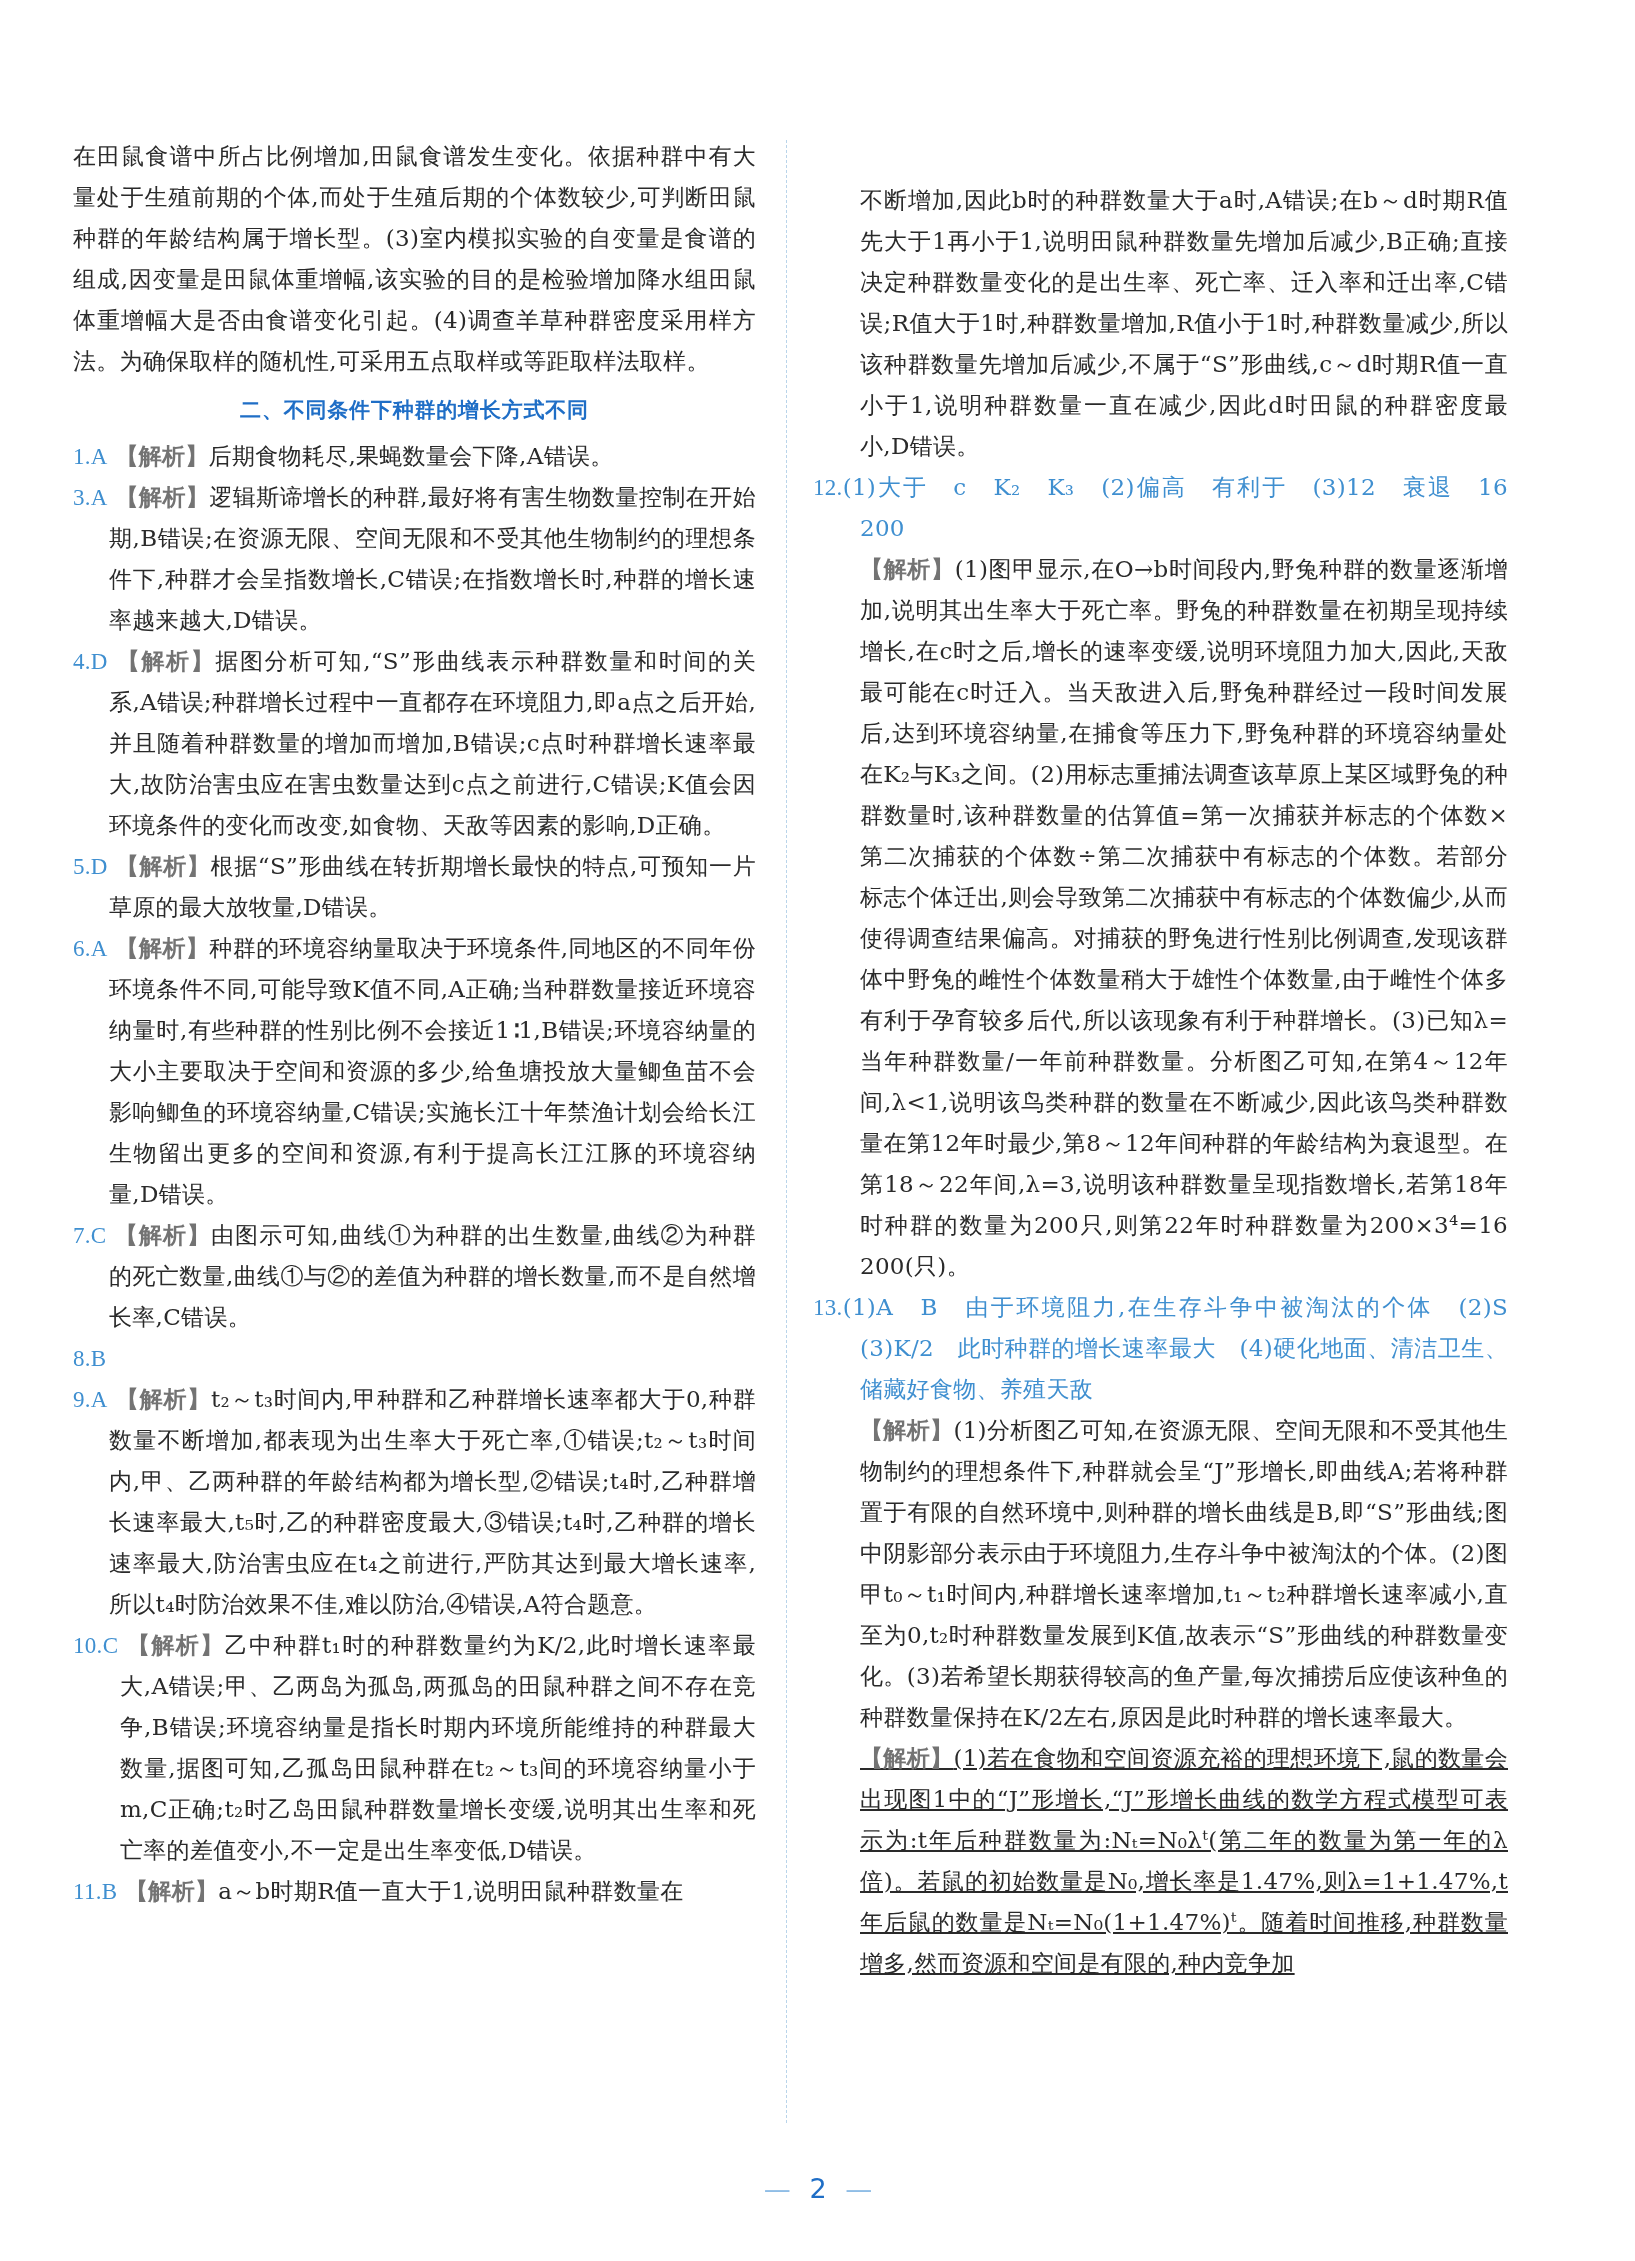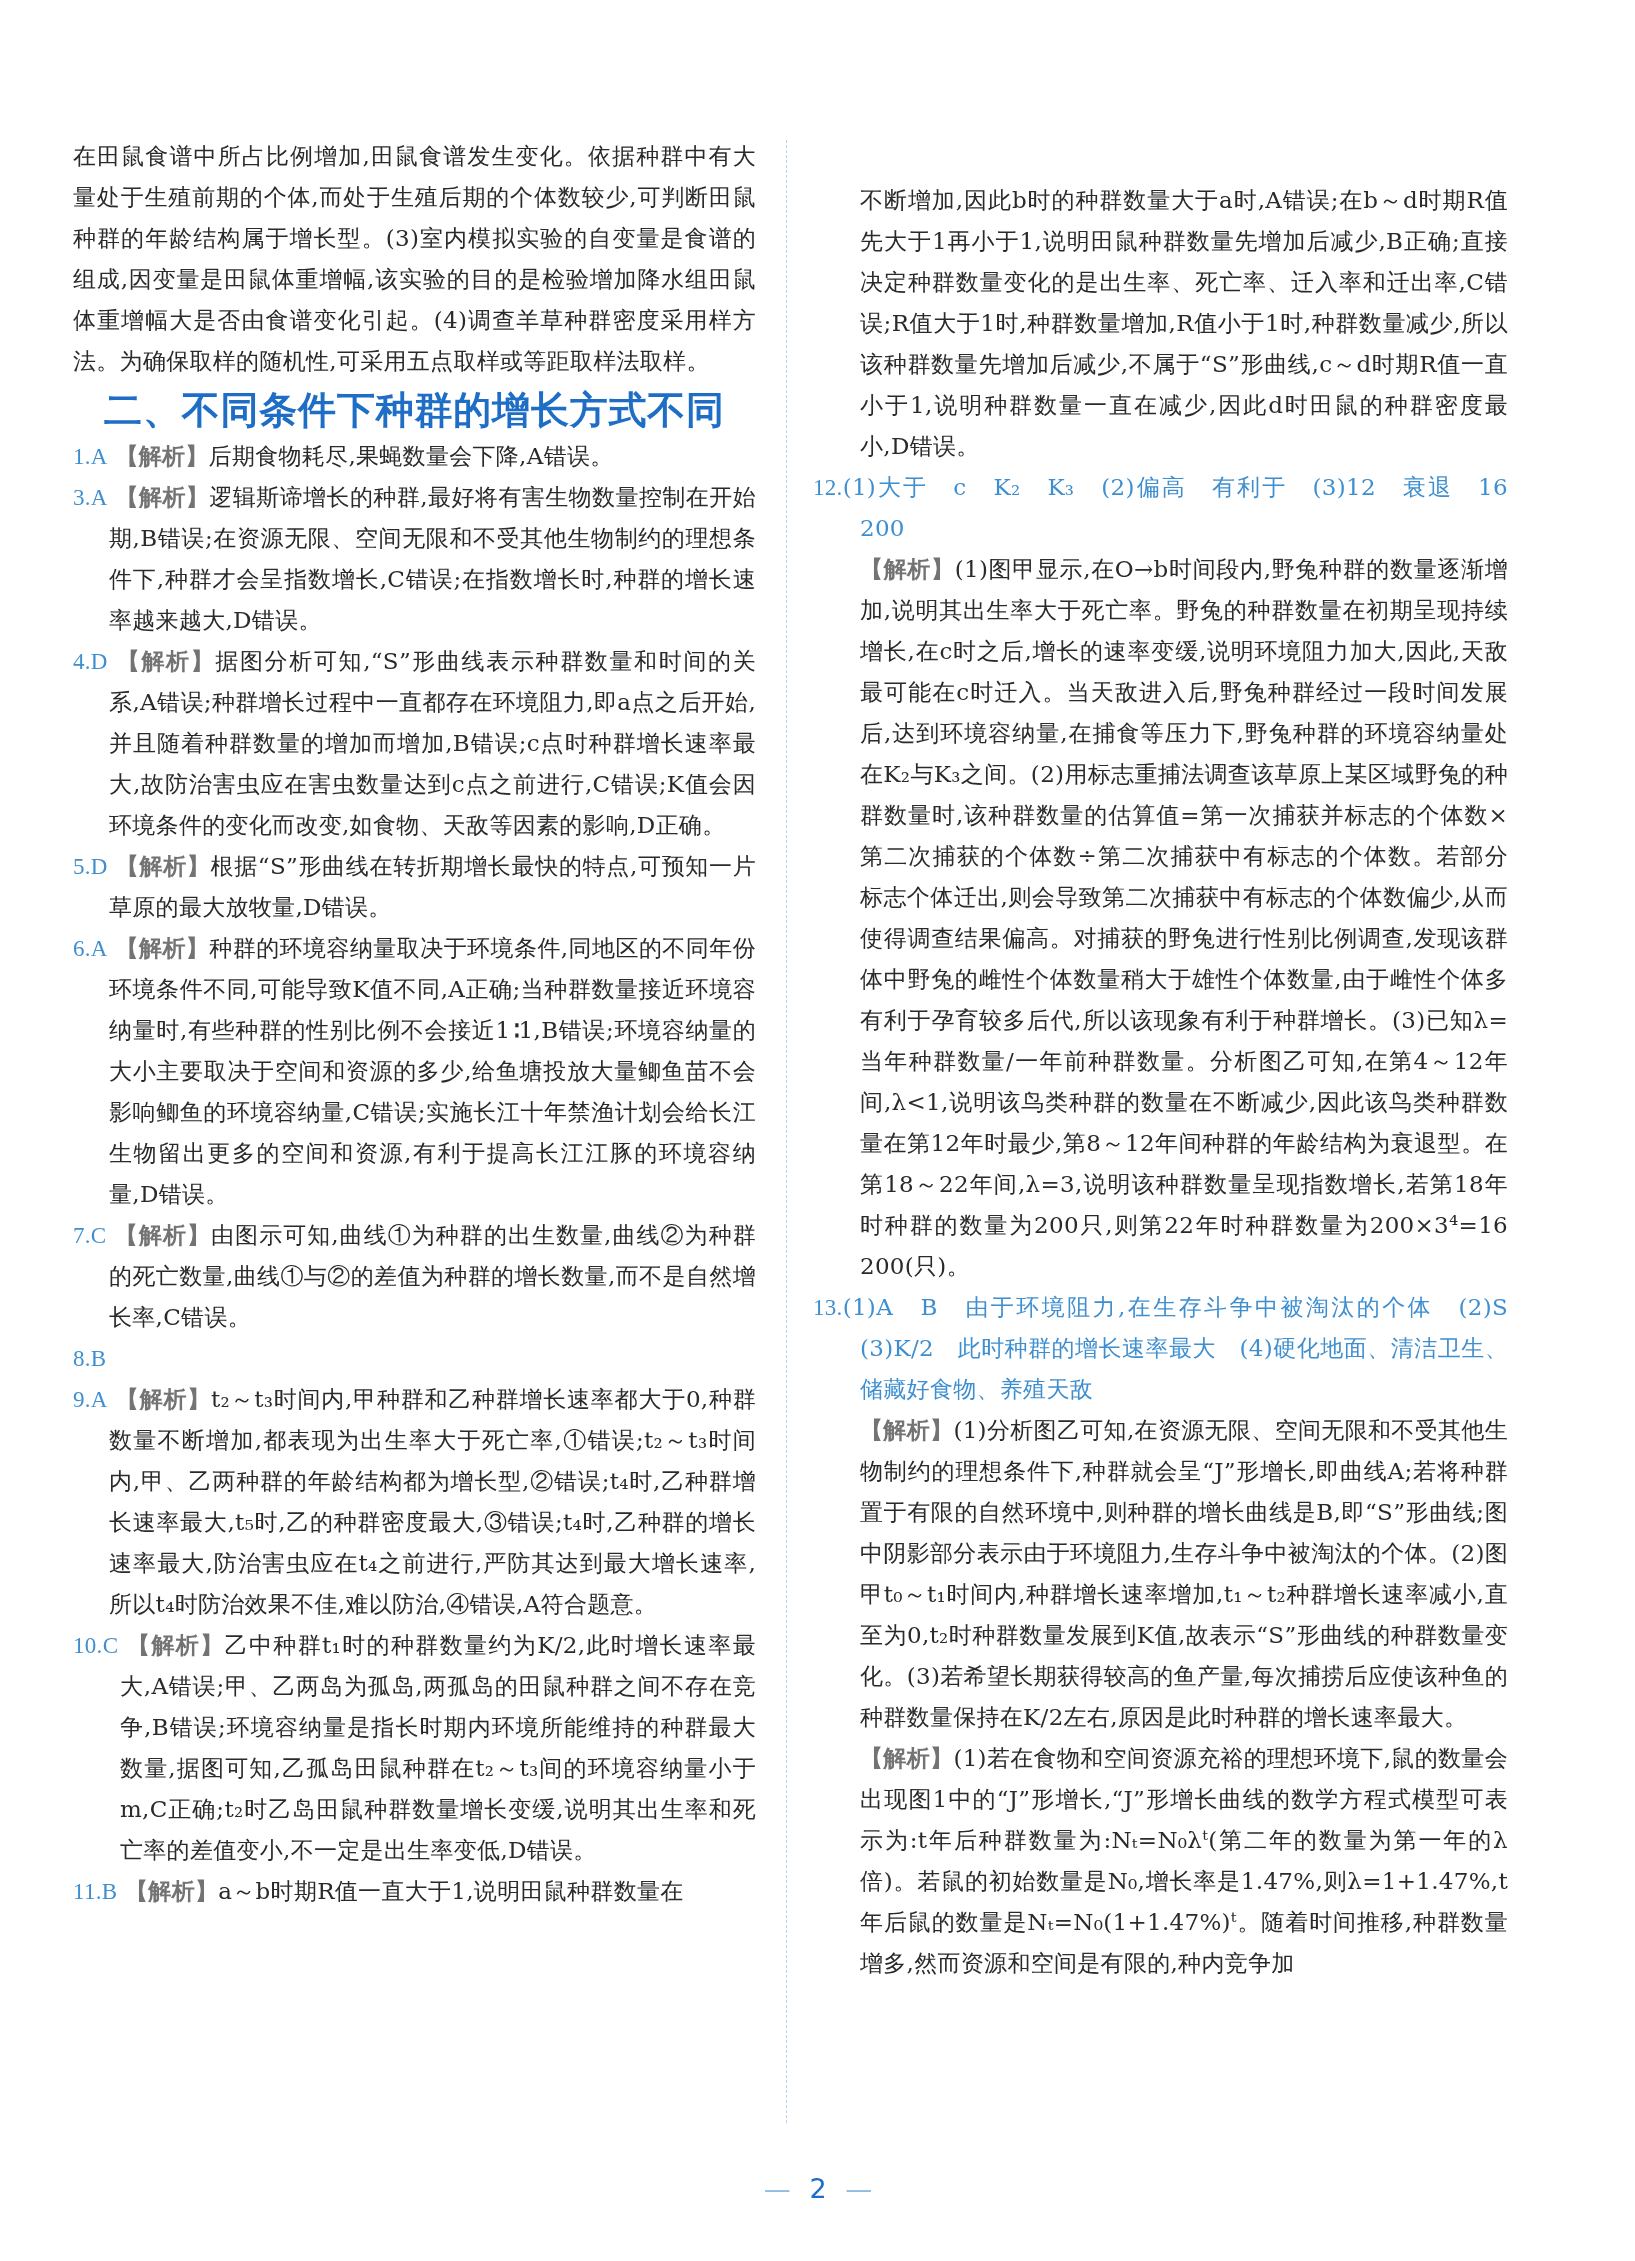--- a/index.html
+++ b/index.html
@@ -20,21 +20,21 @@
     border-left: 1.7px dashed #b9d4ea;
   }
   .para { margin: 0; text-indent: 0; }
   .item { margin: 0; padding-left: 36px; text-indent: -36px; }
   .item.wide { padding-left: 47px; text-indent: -47px; }
   .qnum { color: #3f8fd0; font-family: "Liberation Serif", serif; }
   .ans { color: #3f8fd0; }
   .tag { font-family: "DejaVu Sans", sans-serif; font-weight: bold; color: #737373; }
   .section-title {
     font-family: "DejaVu Sans", sans-serif; font-weight: bold;
-    color: #1f6ec6; font-size: 38px; text-align: center;
+    color: #1f6ec6; font-size: 21px; text-align: center;
     margin: 5.1px 0 3.4px 0; line-height: 46px; letter-spacing: 0.8px;
   }
   .ans-block { color: #3f8fd0; }
   .page-num {
     position: absolute; top: 2173px; left: 0; width: 1636px; text-align: center;
     color: #1f6ec6; font-family: "DejaVu Sans", sans-serif; font-size: 27px;
   }
   .page-num .dash { color: #8fbde6; margin: 0 18.6px; }
 </style>
 </head>
@@ -98,21 +98,21 @@
     <span class="tag">【解析】</span><span>(1)图甲显示,在O→b时间段内,野兔种群的数量逐渐增加,说明其出生率大于死亡率。野兔的种群数量在初期呈现持续增长,在c时之后,增长的速率变缓,说明环境阻力加大,因此,天敌最可能在c时迁入。当天敌进入后,野兔种群经过一段时间发展后,达到环境容纳量,在捕食等压力下,野兔种群的环境容纳量处在K₂与K₃之间。(2)用标志重捕法调查该草原上某区域野兔的种群数量时,该种群数量的估算值=第一次捕获并标志的个体数×第二次捕获的个体数÷第二次捕获中有标志的个体数。若部分标志个体迁出,则会导致第二次捕获中有标志的个体数偏少,从而使得调查结果偏高。对捕获的野兔进行性别比例调查,发现该群体中野兔的雌性个体数量稍大于雄性个体数量,由于雌性个体多有利于孕育较多后代,所以该现象有利于种群增长。(3)已知λ=当年种群数量/一年前种群数量。分析图乙可知,在第4～12年间,λ&lt;1,说明该鸟类种群的数量在不断减少,因此该鸟类种群数量在第12年时最少,第8～12年间种群的年龄结构为衰退型。在第18～22年间,λ=3,说明该种群数量呈现指数增长,若第18年时种群的数量为200只,则第22年时种群数量为200×3⁴=16 200(只)。</span>
   </p>
 
   <p class="item wide ans-block">
     <span class="qnum">13.</span><span class="ans">(1)A　B　由于环境阻力,在生存斗争中被淘汰的个体　(2)S　(3)K/2　此时种群的增长速率最大　(4)硬化地面、清洁卫生、储藏好食物、养殖天敌</span>
   </p>
   <p class="para" style="padding-left:47px;">
     <span class="tag">【解析】</span><span>(1)分析图乙可知,在资源无限、空间无限和不受其他生物制约的理想条件下,种群就会呈“J”形增长,即曲线A;若将种群置于有限的自然环境中,则种群的增长曲线是B,即“S”形曲线;图中阴影部分表示由于环境阻力,生存斗争中被淘汰的个体。(2)图甲t₀～t₁时间内,种群增长速率增加,t₁～t₂种群增长速率减小,直至为0,t₂时种群数量发展到K值,故表示“S”形曲线的种群数量变化。(3)若希望长期获得较高的鱼产量,每次捕捞后应使该种鱼的种群数量保持在K/2左右,原因是此时种群的增长速率最大。</span>
   </p>
 
-  <p class="para" style="padding-left:47px;">
+  <p class="para" style="padding-left:47px;text-decoration:underline;">
     <span class="tag">【解析】</span><span>(1)若在食物和空间资源充裕的理想环境下,鼠的数量会出现图1中的“J”形增长,“J”形增长曲线的数学方程式模型可表示为:t年后种群数量为:Nₜ=N₀λᵗ(第二年的数量为第一年的λ倍)。若鼠的初始数量是N₀,增长率是1.47%,则λ=1+1.47%,t年后鼠的数量是Nₜ=N₀(1+1.47%)ᵗ。随着时间推移,种群数量增多,然而资源和空间是有限的,种内竞争加</span>
   </p>
 </div>
 
 <div class="page-num">
   <span class="dash">—</span><span>2</span><span class="dash">—</span>
 </div>
 
 
 </body></html>

